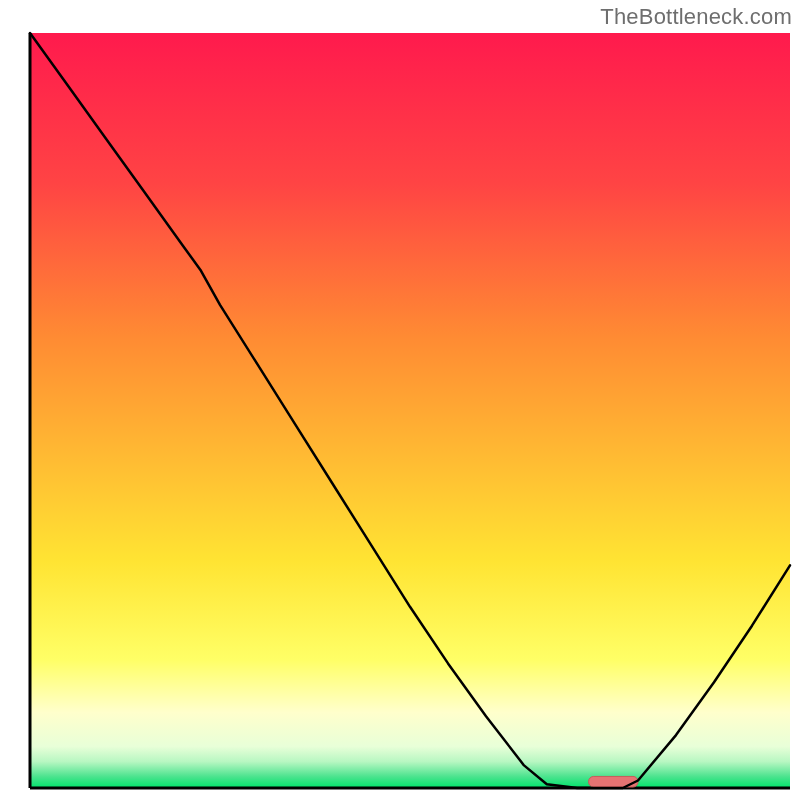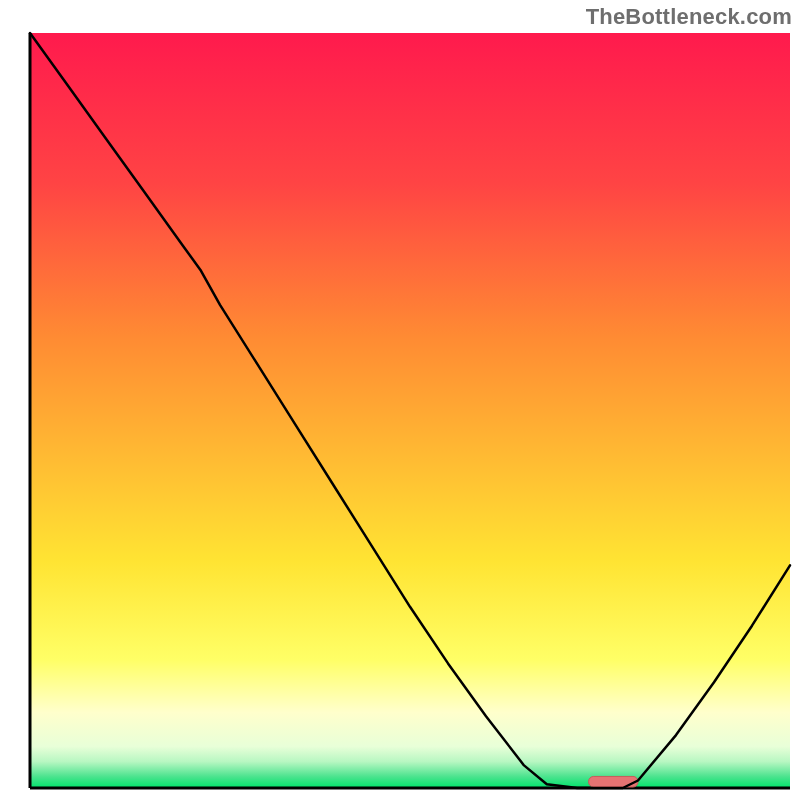--- a/index.html
+++ b/index.html
@@ -14,21 +14,21 @@
   .container {
     position: relative;
     width: 800px;
     height: 800px;
   }
   .watermark {
     position: absolute;
     top: 4px;
     right: 8px;
     font-size: 22px;
-    font-weight: 700;
+    font-weight: 400;
     color: #6e6e6e;
     letter-spacing: 0.2px;
     z-index: 5;
     text-align: right;
   }
   .chart {
     position: absolute;
     left: 0;
     top: 0;
     width: 800px;

